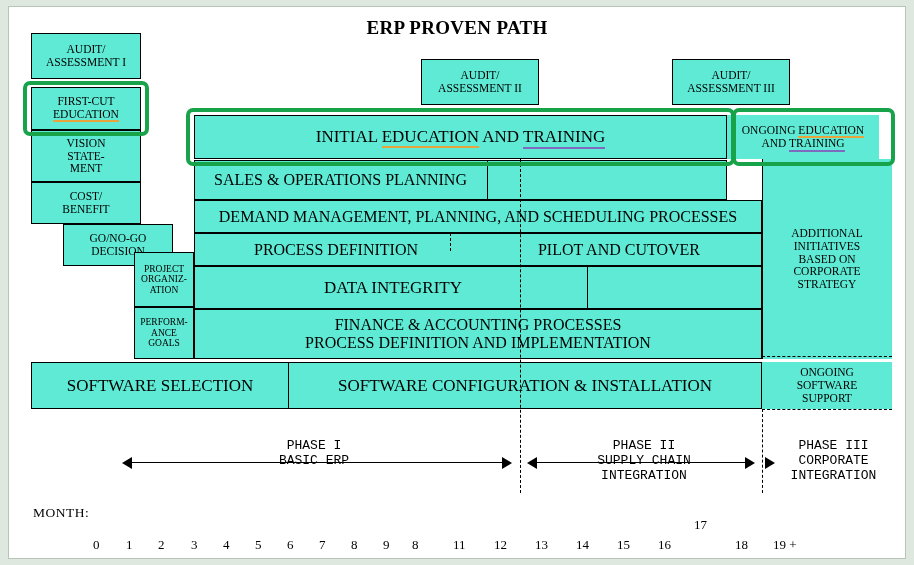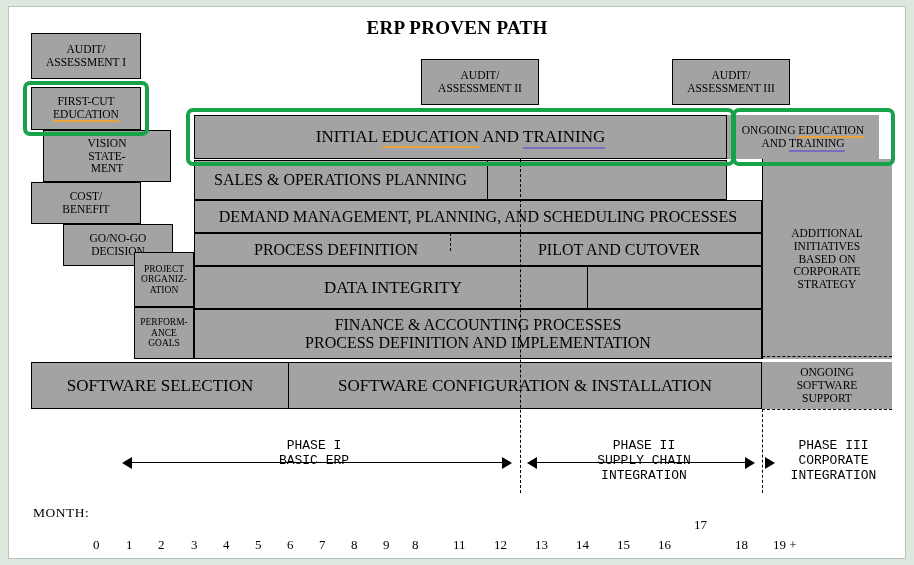--- a/index.html
+++ b/index.html
@@ -17,21 +17,21 @@
     position:absolute;
     left:8px; top:6px;
     width:896px; height:551px;
     background:#ffffff;
     border:1px solid #b9c4b8;
   }
   .box{
     position:absolute;
     box-sizing:border-box;
     border:1px solid #000;
-    background:#a3a3a3;
+    background:#5eead4;
     display:flex;
     align-items:center;
     justify-content:center;
     text-align:center;
     line-height:1.12;
     color:#000;
   }
   .title{
     position:absolute;
     left:0;right:0;top:10px;
@@ -115,21 +115,21 @@
     <div class="box sm" style="left:663px;top:52px;width:118px;height:46px;flex-direction:column;">
       <span>AUDIT/</span>
       <span>ASSESSMENT III</span>
     </div>
 
     <div class="box sm" style="left:22px;top:80px;width:110px;height:43px;flex-direction:column;">
       <span>FIRST-CUT</span>
       <span class="hl-orange">EDUCATION</span>
     </div>
 
-    <div class="box sm" style="left:22px;top:123px;width:128px;height:52px;flex-direction:column;margin-left:12px;">
+    <div class="box sm" style="left:22px;top:123px;width:110px;height:52px;flex-direction:column;">
       <span>VISION</span>
       <span>STATE-</span>
       <span>MENT</span>
     </div>
 
     <div class="box sm" style="left:22px;top:175px;width:110px;height:42px;flex-direction:column;">
       <span>COST/</span>
       <span>BENEFIT</span>
     </div>
 

